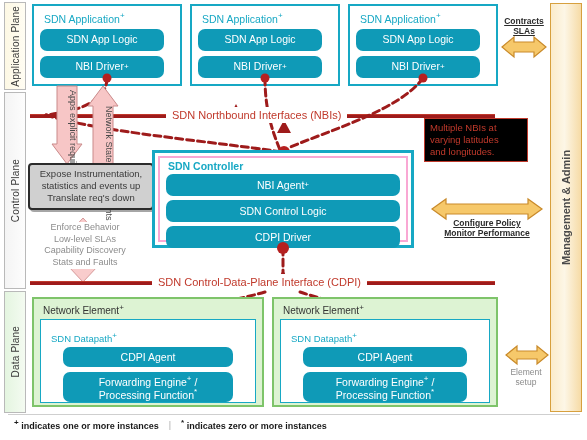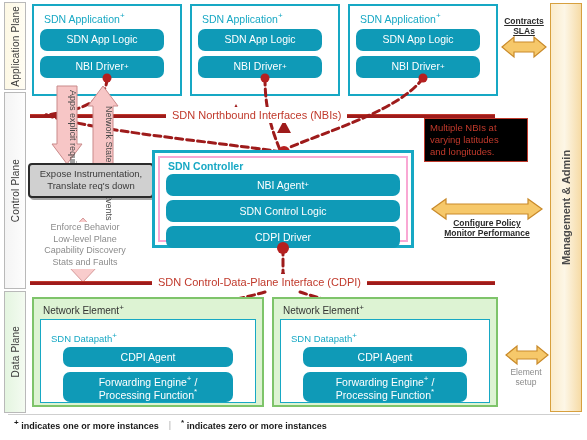--- a/index.html
+++ b/index.html
@@ -22,21 +22,21 @@
     writing-mode: vertical-rl; transform: rotate(180deg);
     font-size: 10px; color: #3a3a3a; letter-spacing: .2px;
     white-space: nowrap;
   }
   .rail-app  { top: 2px;   height: 88px;  background: linear-gradient(90deg,#fdf8e4,#fffdf3); }
   .rail-ctl  { top: 92px;  height: 197px; background: linear-gradient(90deg,#f4f4f4,#fdfdfd); }
   .rail-data { top: 291px; height: 122px; background: linear-gradient(90deg,#e4f5e0,#f4fbf1); }
 
   
   .app-box {
-    position: absolute; top: 4px; height: 92px;
+    position: absolute; top: 4px; height: 82px;
     background: #ffffff; border: 2px solid #17a8c4;
     padding: 4px 16px 6px 6px;
   }
   .app-title { font-size: 10.5px; color: #17a8c4; margin: 1px 0 4px 4px; }
   .sup { font-size: 8px; vertical-align: super; }
 
   .teal {
     background: #0f9ab7; color: #ffffff;
     border-radius: 7px; font-size: 10.5px;
     display: flex; align-items: center; justify-content: center;
@@ -235,31 +235,32 @@
 
   <div class="pink-arrow" style="left:88px; top:86px; width:30px; height:78px;">
     <svg width="30" height="78" viewBox="0 0 30 78">
       <polygon points="15,0 30,20 25,20 25,78 5,78 5,20 0,20" fill="#f7c6c6" stroke="#c98a8a" stroke-width="1"></polygon>
     </svg>
     <div class="vtext" style="position:absolute; left:4px; top:20px; height:54px; width:22px;">Network State, Stats, Events</div>
   </div>
 
   <div class="callout-gray">
     <div>Expose Instrumentation,</div>
+    <div>statistics and events up</div>
     <div>Translate req's down</div>
   </div>
 
   <div class="pink-arrow" style="left:64px; top:218px; width:38px; height:64px;">
     <svg width="38" height="64" viewBox="0 0 38 64">
       <polygon points="19,0 33,15 26,15 26,49 33,49 19,64 5,49 12,49 12,15 5,15" fill="#f9cccc" stroke="#d79a9a" stroke-width="1"></polygon>
     </svg>
   </div>
   <div class="callout-white" style="left:26px; top:222px; width:118px;">
     <div>Enforce Behavior</div>
-    <div>Low-level Plane</div>
+    <div>Low-level SLAs</div>
     <div>Capability Discovery</div>
     <div>Stats and Faults</div>
   </div>
 
   <div id="controller-outer">
     <div id="controller-inner">
       <div class="ctl-title">SDN Controller</div>
       <div class="teal ctl-row">
         <span>NBI Agent</span>
           <span class="sup">+</span>

